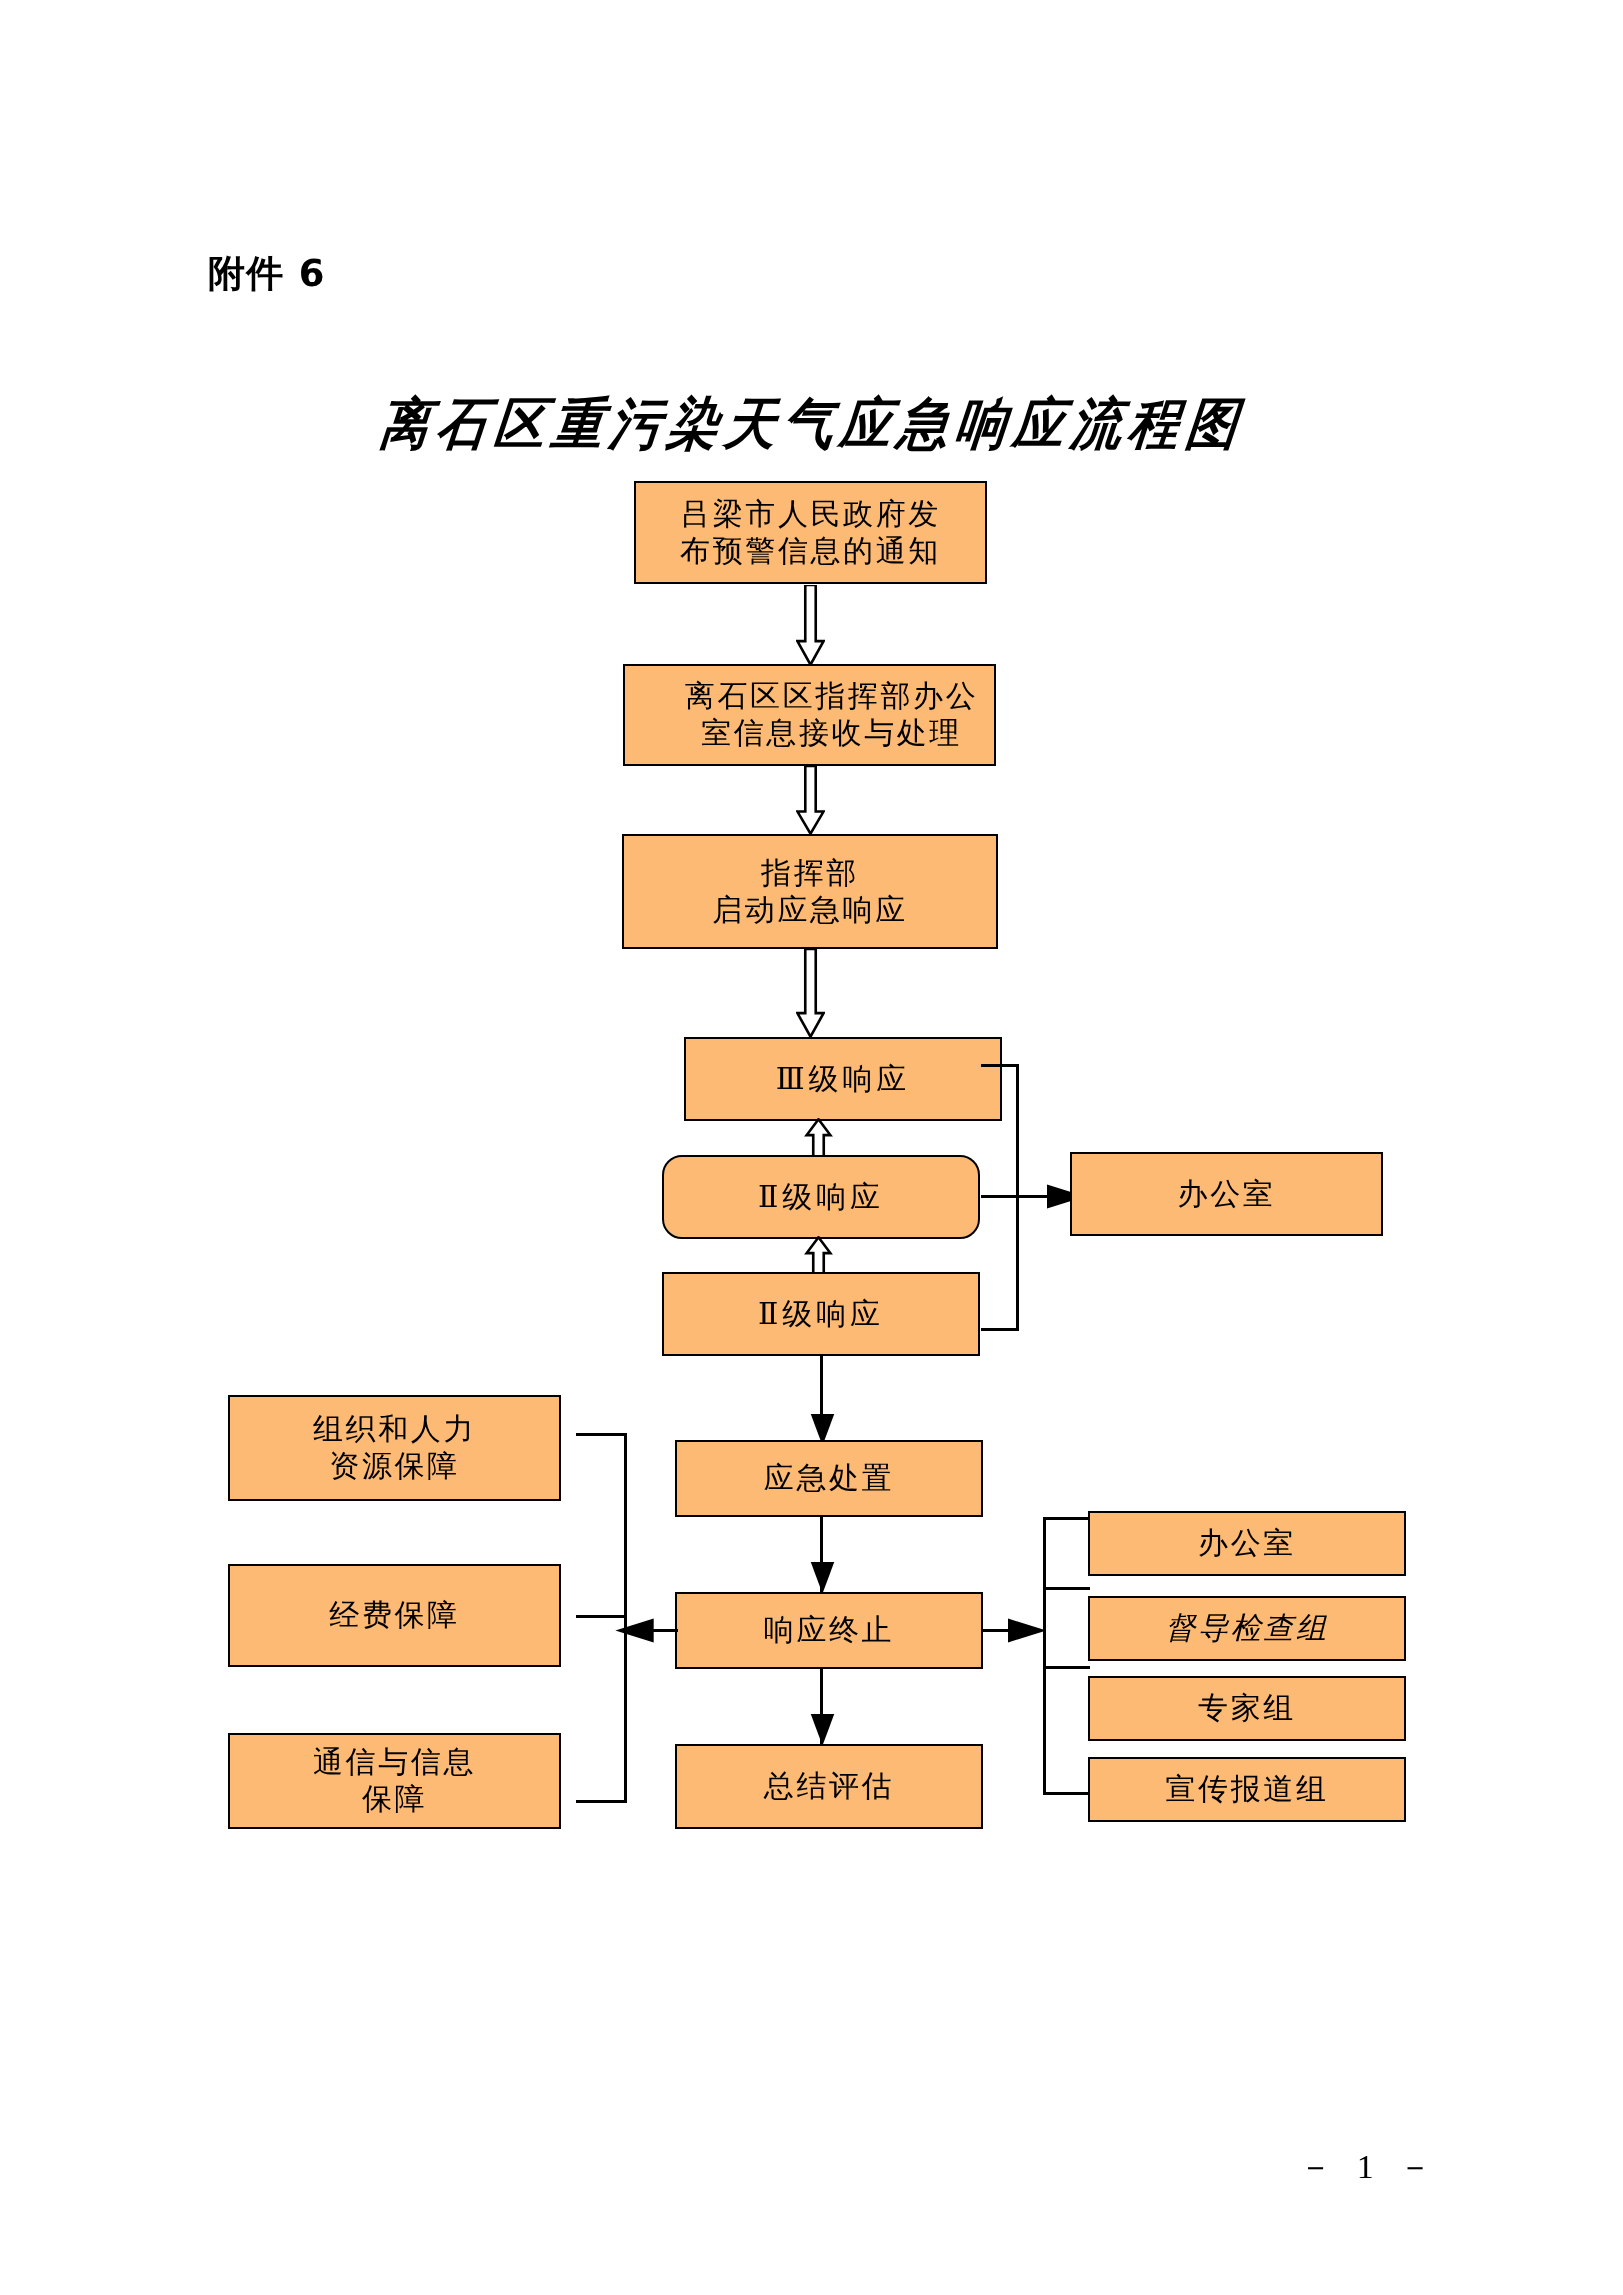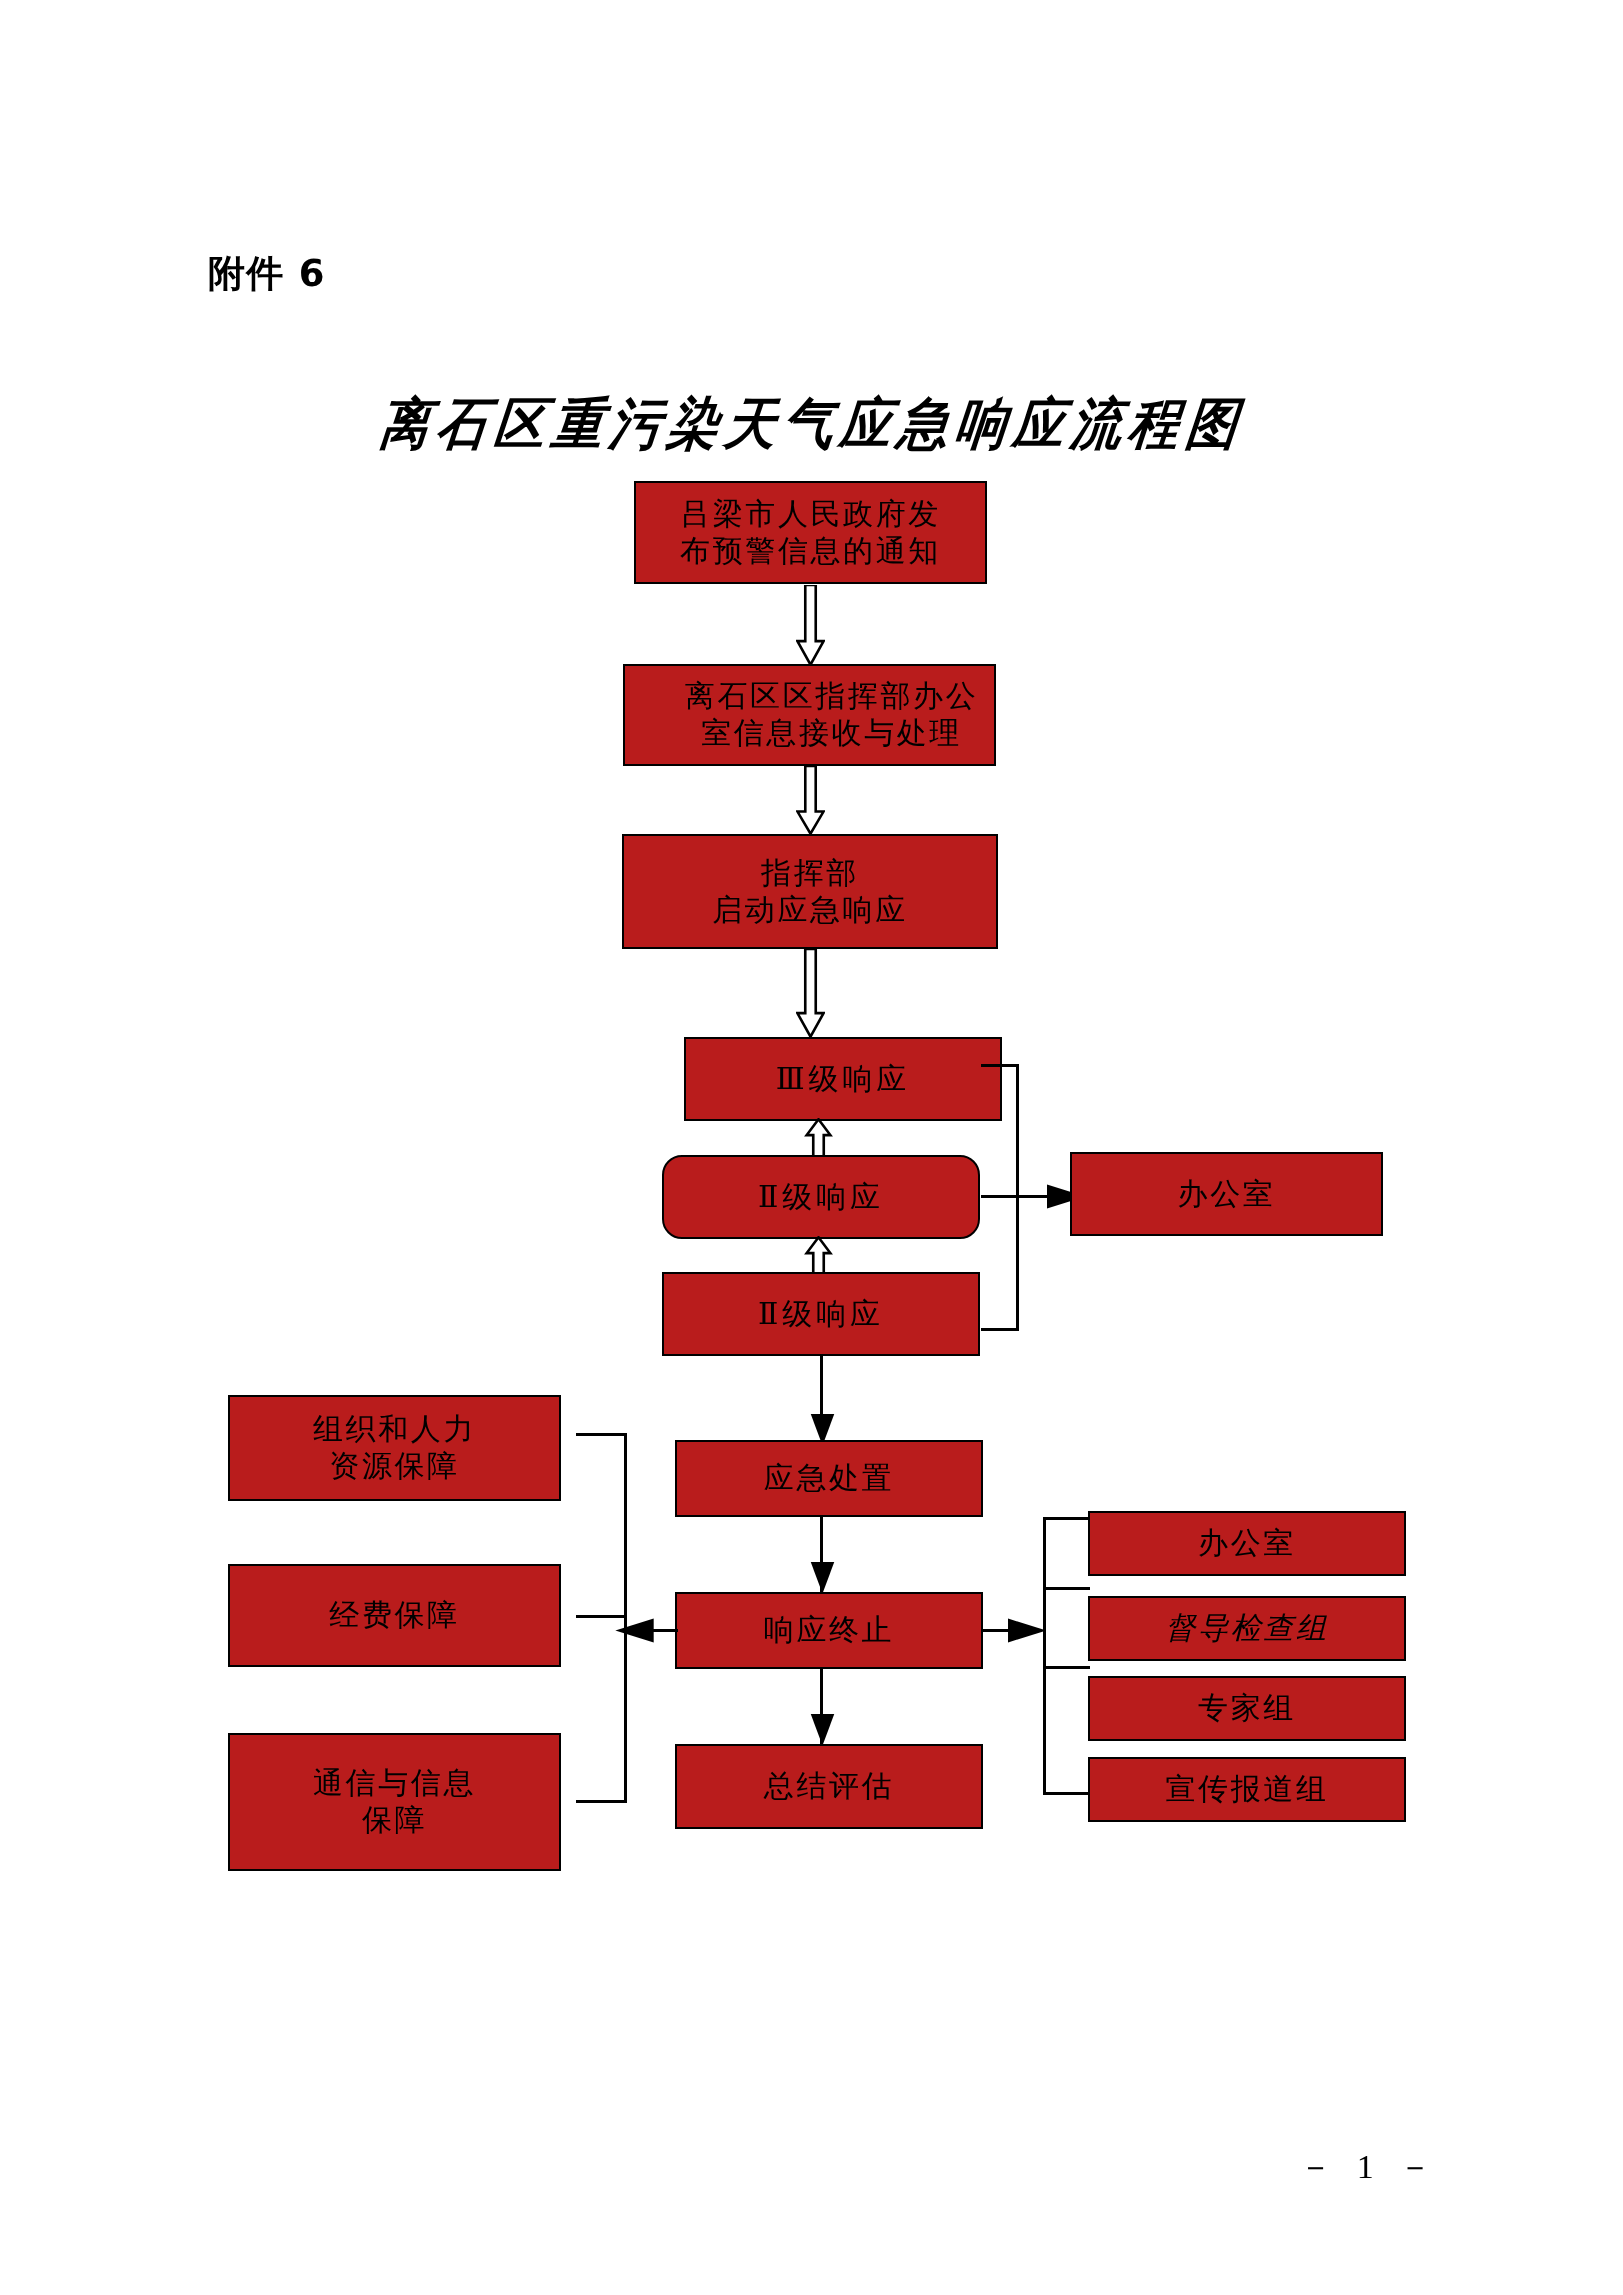--- a/index.html
+++ b/index.html
@@ -47,21 +47,21 @@
     letter-spacing: 6.5px;
     color: #000;
     transform: skewX(-6deg) scale(1.02, 1.12);
     white-space: nowrap;
   }
 
   
   .node {
     position: absolute;
     border: 2.6px solid #000;
-    background: #b91c1c;
+    background: #fdba74;
     display: flex;
     align-items: center;
     justify-content: center;
     text-align: center;
     font-family: "Liberation Serif", "DejaVu Serif", serif;
     font-size: 30px;
     line-height: 1.22;
     letter-spacing: 2.6px;
     color: #000;
     padding: 1.3px 3.9px;
@@ -216,21 +216,21 @@
 
   <div class="node" style="left:228px; top:1395px; width:333px; height:106px;">
     <span class="txt">组织和人力
 资源保障</span>
   </div>
 
   <div class="node" style="left:228px; top:1564px; width:333px; height:103px;">
     <span class="txt">经费保障</span>
   </div>
 
-  <div class="node" style="left:228px; top:1733px; width:333px; height:138px;">
+  <div class="node" style="left:228px; top:1733px; width:333px; height:96px;">
     <span class="txt">通信与信息
 保障</span>
   </div>
 
   <div class="line-h" style="left:576px; top:1433px; width:51px;"></div>
   <div class="line-v" style="left:624px; top:1433px; height:369px;"></div>
   <div class="line-h" style="left:576px; top:1800px; width:51px;"></div>
   <div class="line-h" style="left:576px; top:1615px; width:51px;"></div>
 
   <div class="line-h" style="left:648px; top:1629px; width:30px; height:3.3px;"></div>

